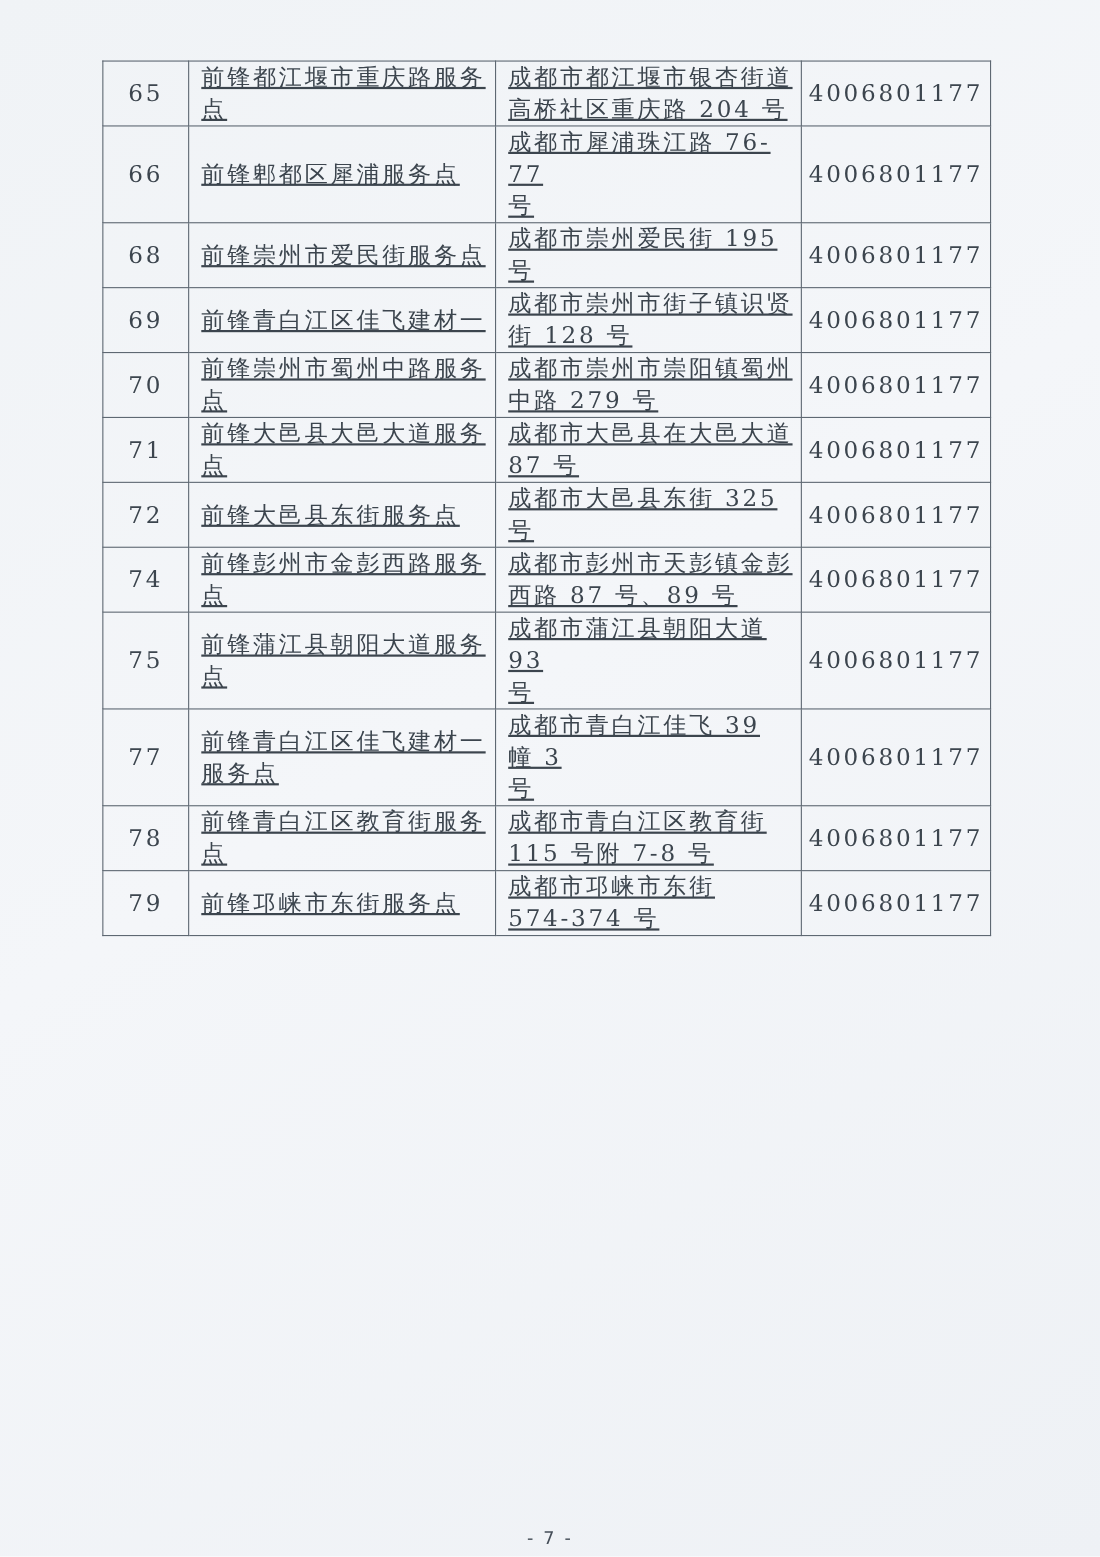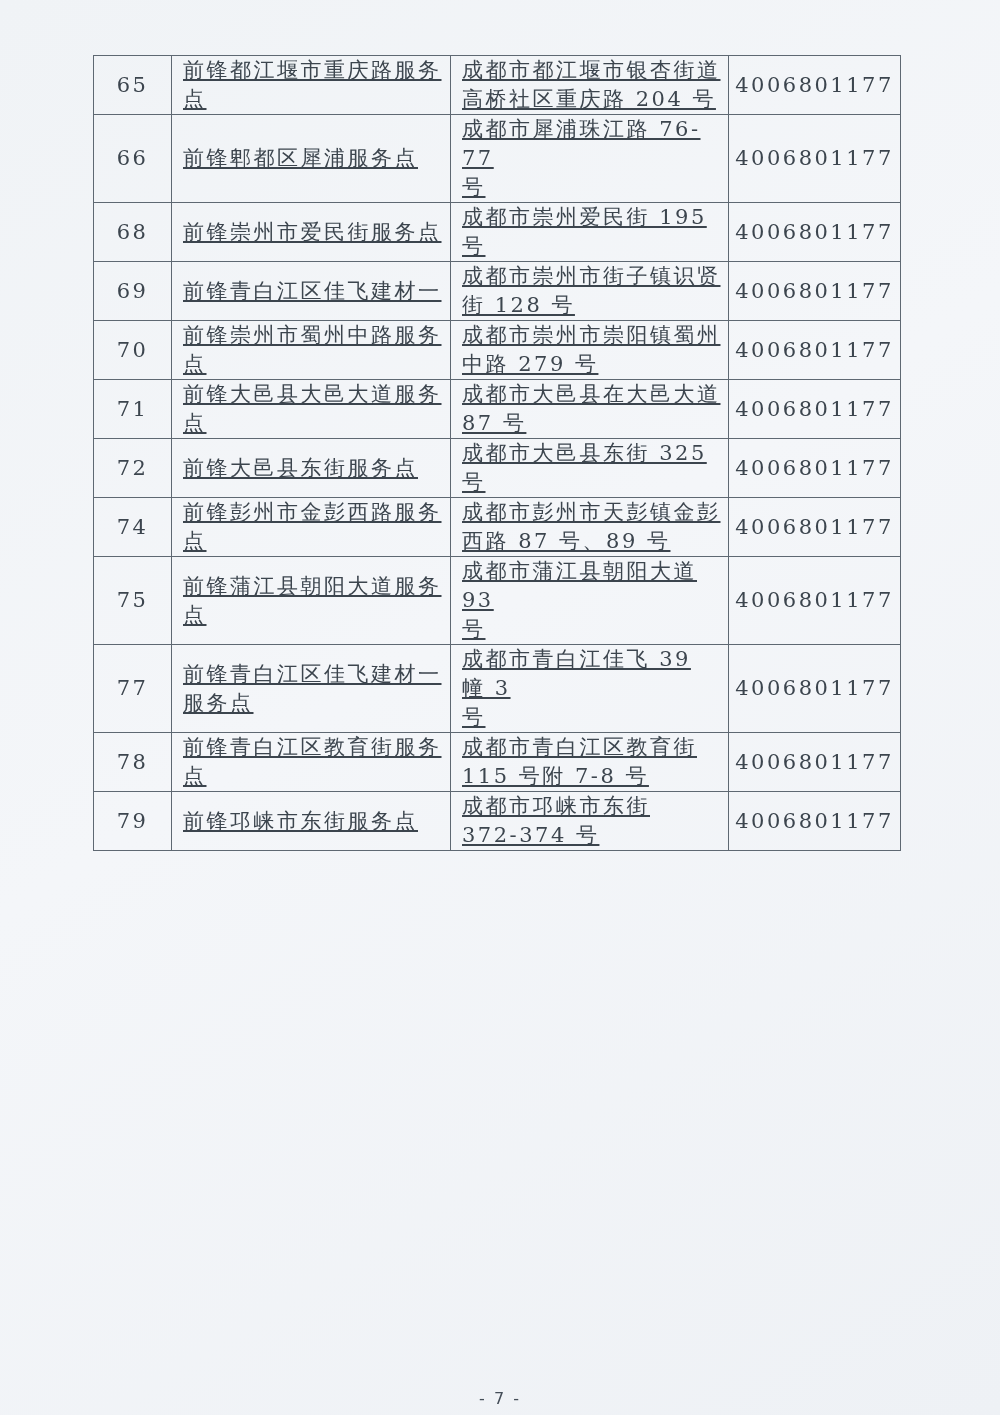--- a/index.html
+++ b/index.html
@@ -168,20 +168,20 @@
 点</td>
     <td class="col-addr">成都市青白江区教育街
 115 号附 7-8 号</td>
     <td class="col-phone">4006801177</td>
   </tr>
 
   <tr>
     <td class="col-no">79</td>
     <td class="col-name">前锋邛崃市东街服务点</td>
     <td class="col-addr">成都市邛崃市东街
-372-374 号</td>
+574-374 号</td>
     <td class="col-phone">4006801177</td>
   </tr>
 </tbody>
   </table>
 
   <div class="page-number">- 7 -</div>
 </div>
 
 </body></html>

